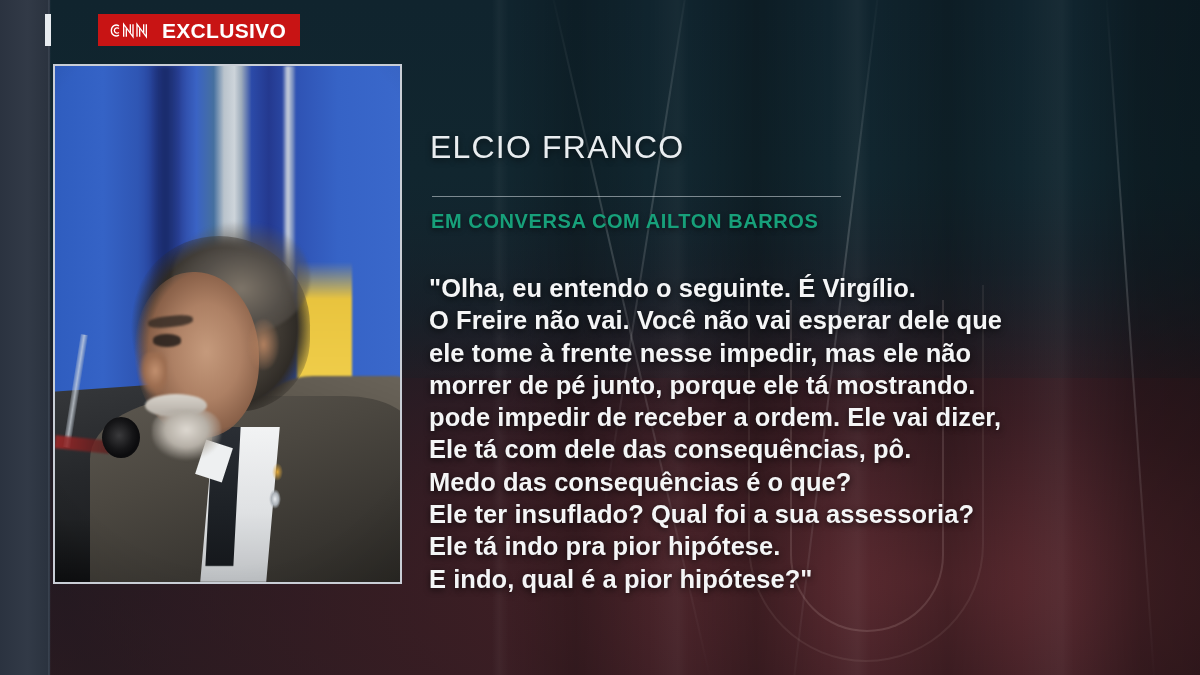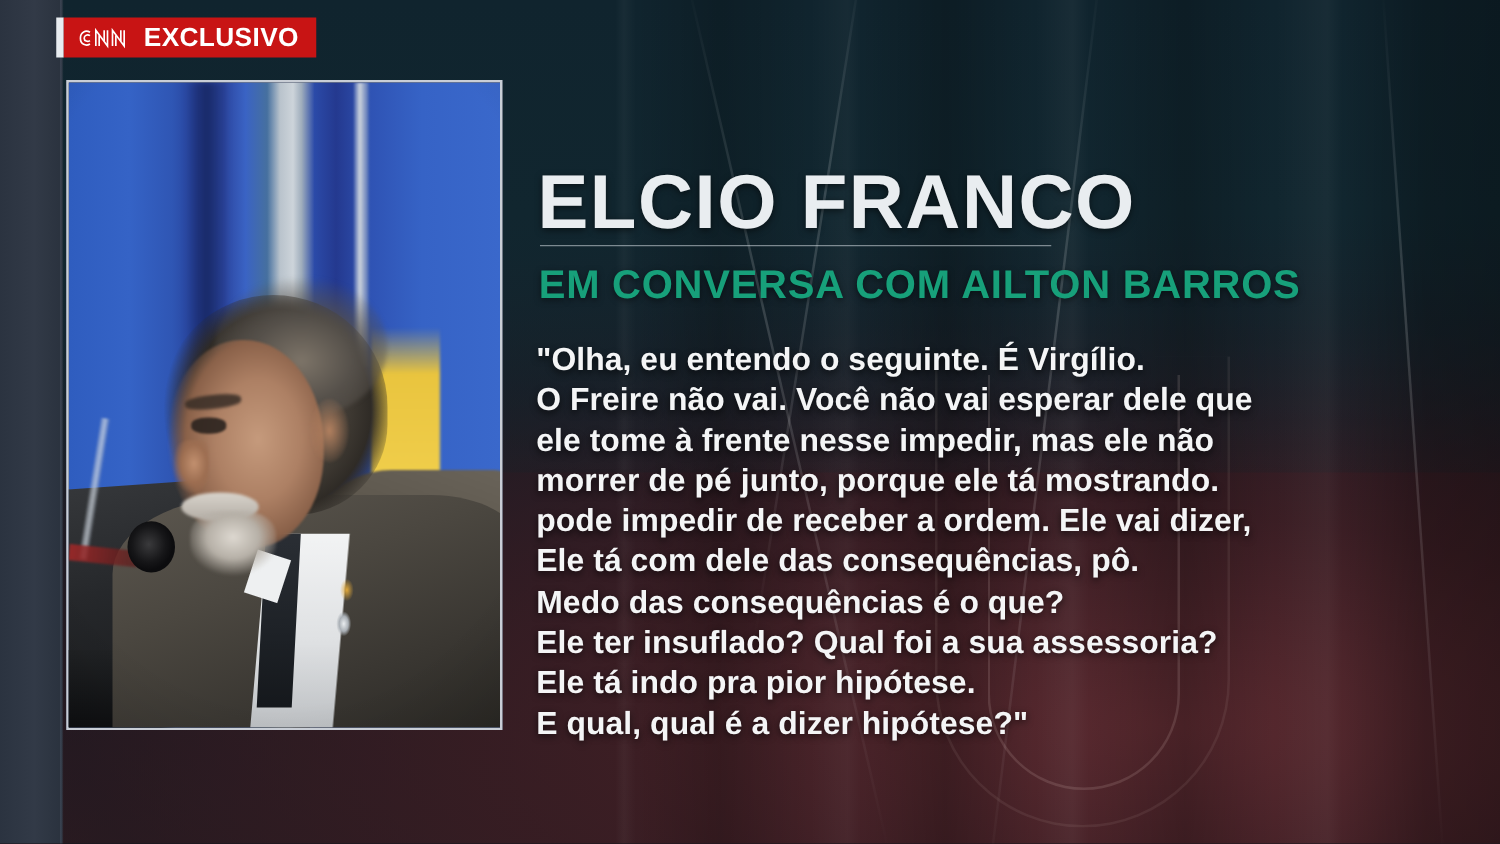--- a/index.html
+++ b/index.html
@@ -79,20 +79,21 @@
   .banner-tick {
     width: 6px;
     background: #e8ecf0;
   }
   .banner-red {
     background: #c81414;
     display: flex;
     align-items: center;
     padding: 0 14px 0 11px;
     gap: 9px;
+    margin-left: 47px;
   }
   .cnn-mark {
     display: block;
   }
   .banner-text {
     color: #ffffff;
     font-size: 21px;
     font-weight: 700;
     letter-spacing: 0.3px;
     line-height: 1;
@@ -335,41 +336,41 @@
     position: absolute; inset: 0;
     background: radial-gradient(125% 105% at 50% 42%, rgba(0,0,0,0) 52%, rgba(0,0,0,0.35) 100%);
   }
 
   
   .name {
     position: absolute;
     left: 430px;
     top: 131px;
     color: #e9edf0;
-    font-size: 61px;
-    font-weight: 700;
+    font-size: 32px;
+    font-weight: 400;
     letter-spacing: 1.2px;
     line-height: 1;
     white-space: nowrap;
     text-shadow: 0 2px 6px rgba(0,0,0,0.55);
   }
   .rule {
     position: absolute;
     left: 432px;
     top: 196px;
     width: 409px;
     height: 1px;
     background: rgba(214,220,226,0.55);
   }
   .subtitle {
     position: absolute;
     left: 431px;
     top: 211px;
     color: #17a07a;
-    font-size: 32px;
+    font-size: 20px;
     font-weight: 700;
     letter-spacing: 0.6px;
     line-height: 1;
     white-space: nowrap;
     text-shadow: 0 2px 5px rgba(0,0,0,0.5);
     text-align: center;
   }
   .quote {
     position: absolute;
     left: 429px;
@@ -466,16 +467,16 @@
   <div class="quote" id="quote-block">
       <div>"Olha, eu entendo o seguinte. É Virgílio.</div>
       <div>O Freire não vai. Você não vai esperar dele que</div>
       <div>ele tome à frente nesse impedir, mas ele não</div>
       <div>morrer de pé junto, porque ele tá mostrando.</div>
       <div>pode impedir de receber a ordem. Ele vai dizer,</div>
       <div>Ele tá com dele das consequências, pô.</div>
       <div>Medo das consequências é o que?</div>
       <div>Ele ter insuflado? Qual foi a sua assessoria?</div>
       <div>Ele tá indo pra pior hipótese.</div>
-      <div>E qual, qual é a dizer hipótese?"</div>
+      <div>E indo, qual é a pior hipótese?"</div>
     </div>
 
 </div>
 
 </body></html>

